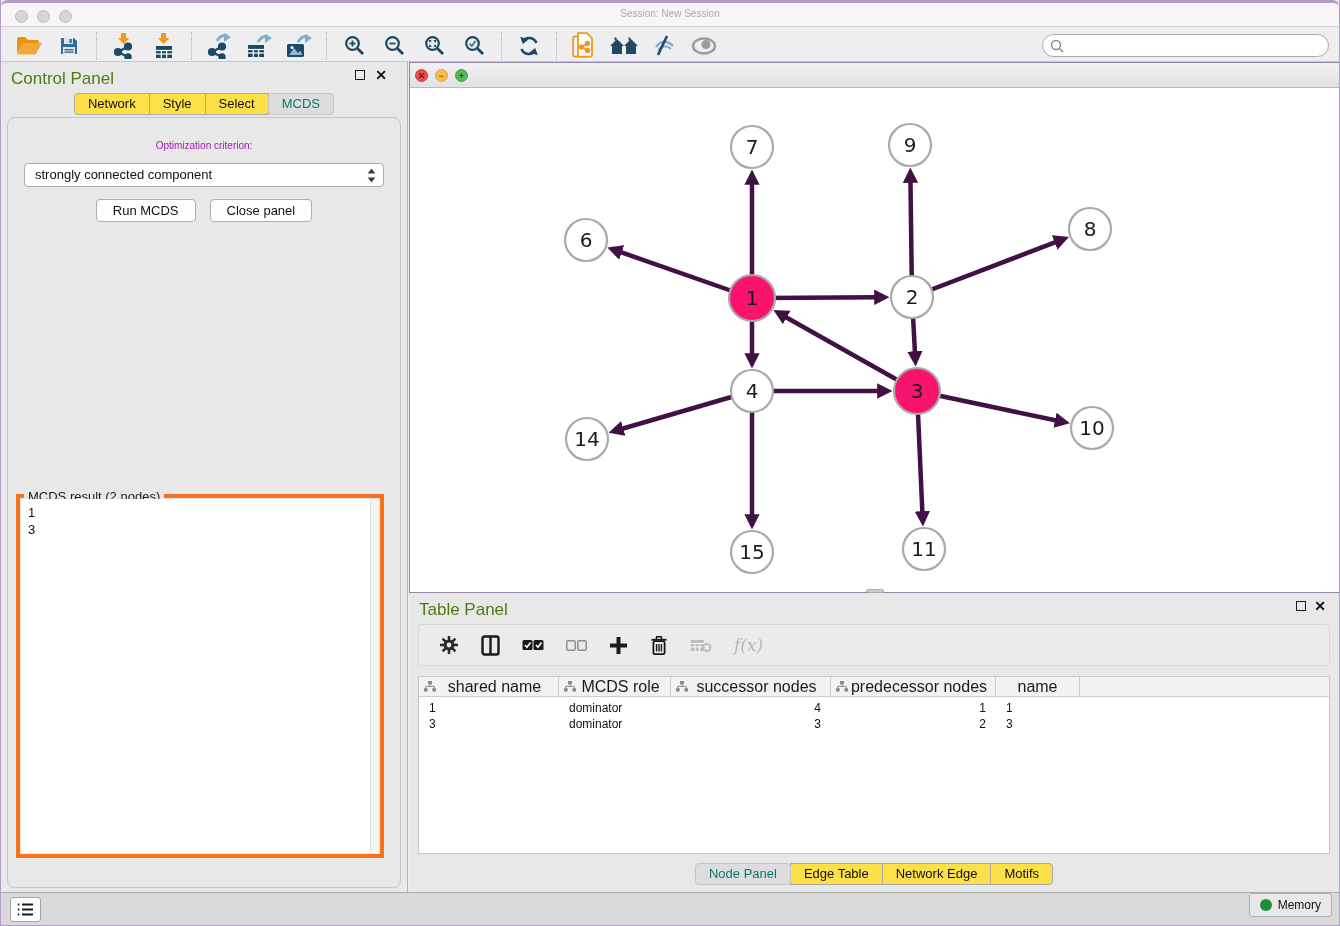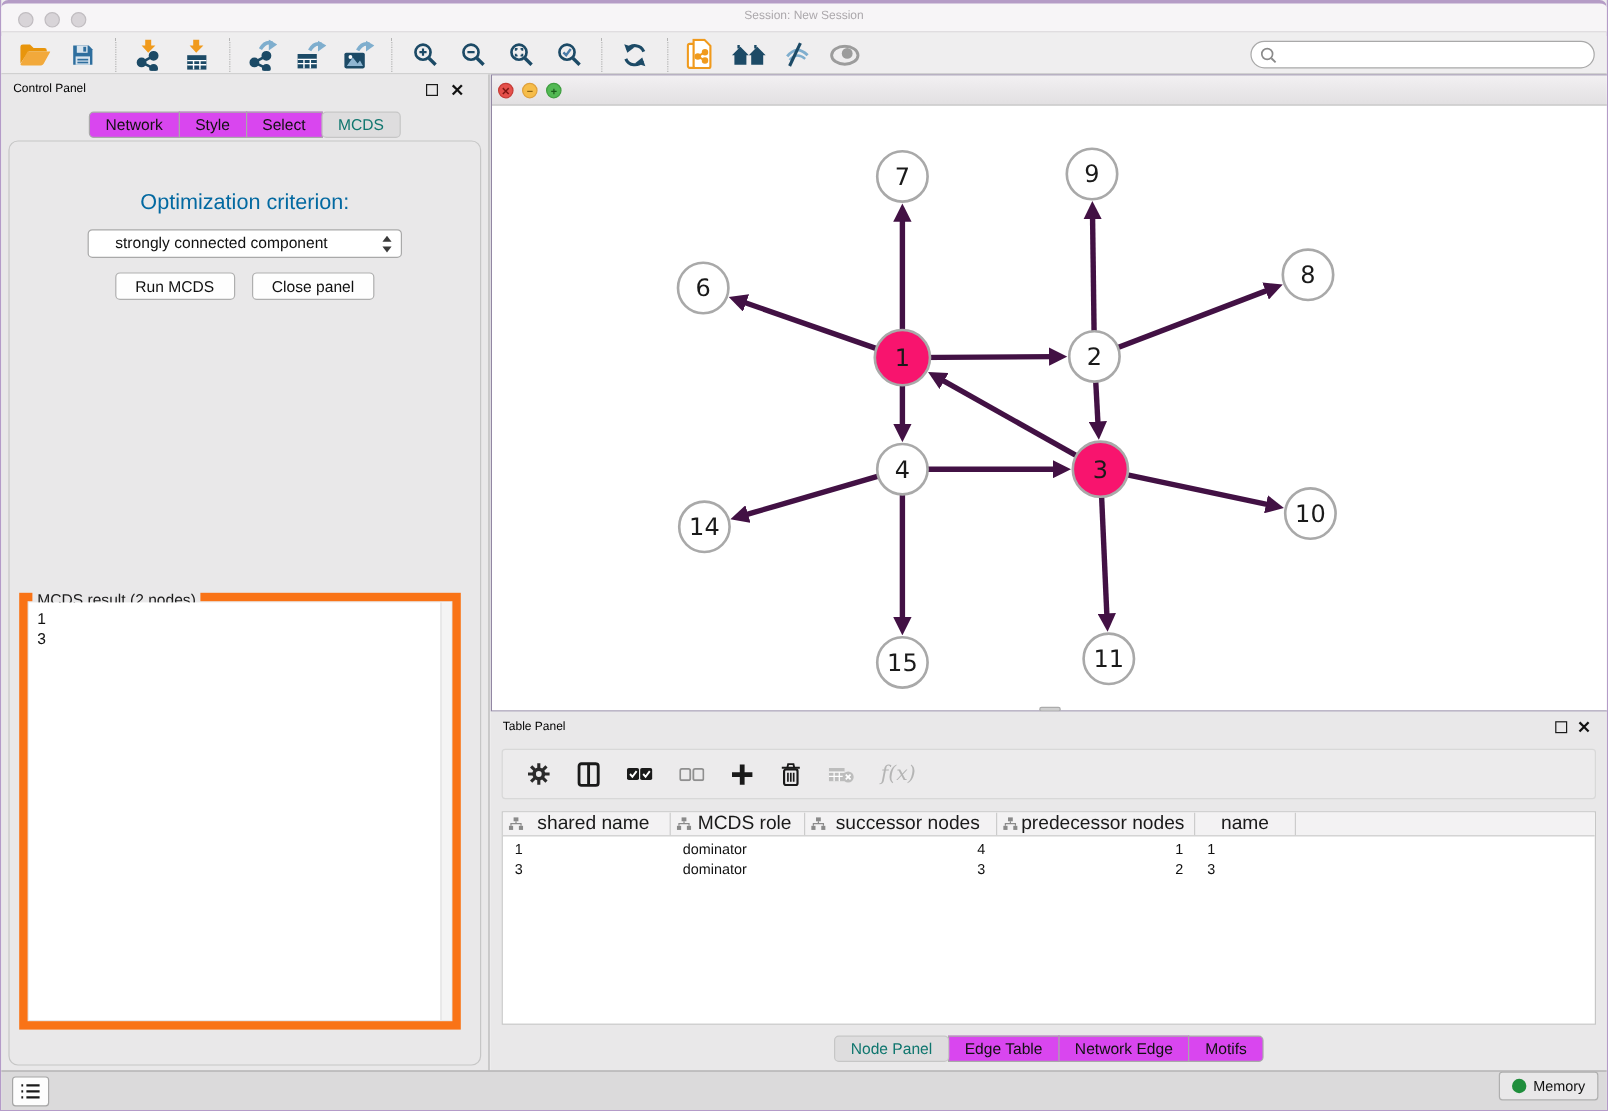--- a/index.html
+++ b/index.html
@@ -22,40 +22,40 @@
   .tb-sep { width:1px; height:28px; border-left:1px dotted #B4B4B4; margin:0 7px; }
   .search-wrap { position:absolute; right:10px; top:4px; width:287px; height:23px; background:#FFF;
                  border:1px solid #A9A9A9; border-radius:12px; display:flex; align-items:center; padding-left:7px; }
   .search-wrap input { border:none; outline:none; flex:1; font-size:12px; background:transparent;
                        font-family:"Liberation Sans",sans-serif; }
 
   
   .control-panel { position:absolute; left:0; top:62px; width:407px; bottom:33px;
                    background:#E9E8E9; border-right:1px solid #B5B5B5; }
   .panel-header { position:relative; height:28px; }
-  .panel-title { position:absolute; left:10px; top:7px; font-size:10px; color:#000000; }
+  .panel-title { position:absolute; left:10px; top:7px; font-size:17px; color:#4d7c0f; }
   .float-ico { position:absolute; top:8px; width:10px; height:10px; border:1.6px solid #1A1A1A; background:transparent; }
   .close-ico { position:absolute; top:5px; font-size:14px; font-weight:bold; color:#111; line-height:16px; }
   .cp-tabs { position:absolute; top:31px; left:0; right:0; display:flex; justify-content:center; }
-  .tab { background:#d946ef; border:1px solid #A9A9A9; padding:2px 13px; font-size:13px; color:#111;
+  .tab { background:#fde047; border:1px solid #A9A9A9; padding:2px 13px; font-size:13px; color:#111;
          margin-left:-1px; height:22px; line-height:16px; }
   .tab:first-child { border-radius:4px 0 0 4px; margin-left:0; }
   .tab:last-child { border-radius:0 4px 4px 0; }
   .tab.selected { background:#DEDDDE; color:#0f766e; border-color:#C6C6C6; border-radius:4px; z-index:1; }
   .cp-body { position:absolute; top:55px; left:6px; right:6px; bottom:4px;
              background:#E9E8E9; border:1px solid #C6C6C6; border-radius:8px; }
-  .opt-label { margin-top:40px; text-align:center; font-size:18px; color:#0369a1; }
-  .select-box { position:relative; margin:12px auto 0 auto; width:262px; height:24px; background:#FFF;
+  .opt-label { margin-top:22px; text-align:center; font-size:10px; color:#a21caf; }
+  .select-box { position:relative; margin:12px auto 0 auto; width:360px; height:24px; background:#FFF;
                 border:1px solid #A9A9A9; border-radius:4px; font-size:13px; line-height:22px;
-                padding-left:22px; color:#111; }
+                padding-left:10px; color:#111; }
   .select-chevrons { position:absolute; right:7px; top:4px; }
   .btn-row { margin-top:12px; display:flex; justify-content:center; gap:14px; }
   .btn { height:23px; padding:0 16px; background:#FEFEFE; border:1px solid #AFAFAF; border-radius:4px;
          font-size:13px; color:#111; font-family:"Liberation Sans",sans-serif; }
-  .result-group { position:absolute; left:8px; right:16px; top:376px; height:364px; border:7px solid #f97316;text-decoration:underline; }
+  .result-group { position:absolute; left:8px; right:16px; top:376px; height:364px; border:4px solid #f97316;text-decoration:underline; }
   .result-legend { position:absolute; top:-9px; left:4px; background:#E9E8E9; padding:0 4px;
                    font-size:13px; color:#1A1A1A; }
   .result-text { position:absolute; inset:1px; background:#FFF; padding:5px 7px; font-size:13px;
                  line-height:17px; color:#111; }
   .result-scroll { position:absolute; top:1px; right:1px; bottom:1px; width:9px; background:#F4F4F4;
                    border-left:1px solid #E0E0E0; }
 
   
   .network-window { position:absolute; left:408px; top:62px; width:932px; height:531px;
                     border:1px solid #9287A3; background:#FFF; }

